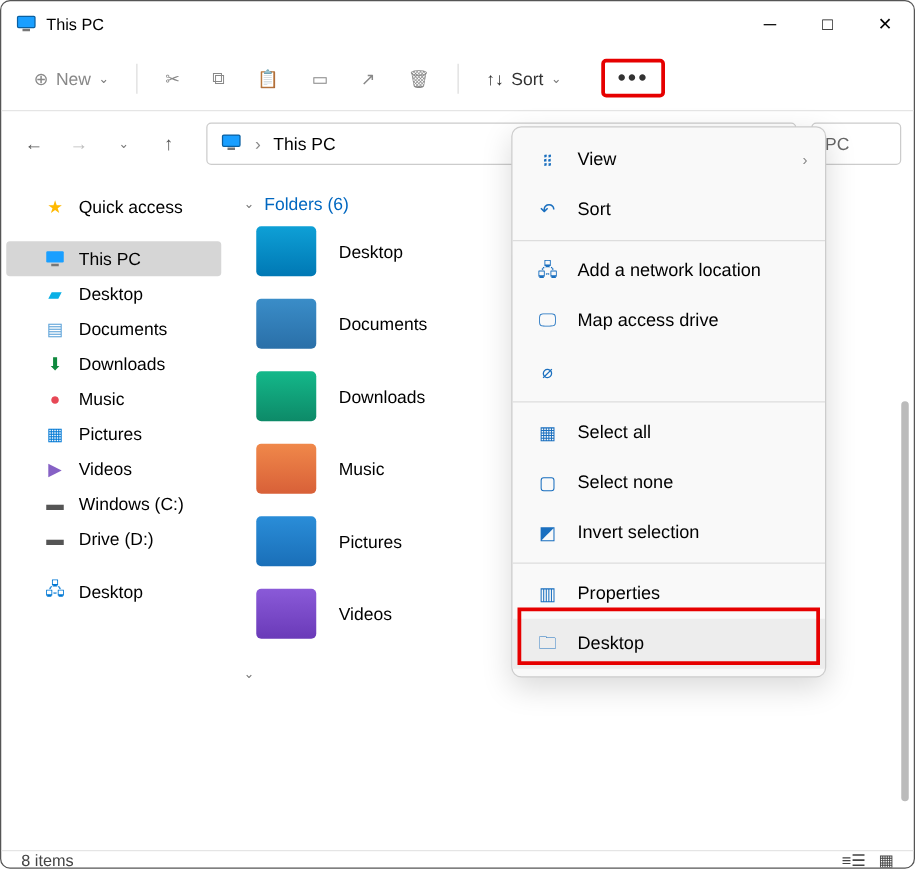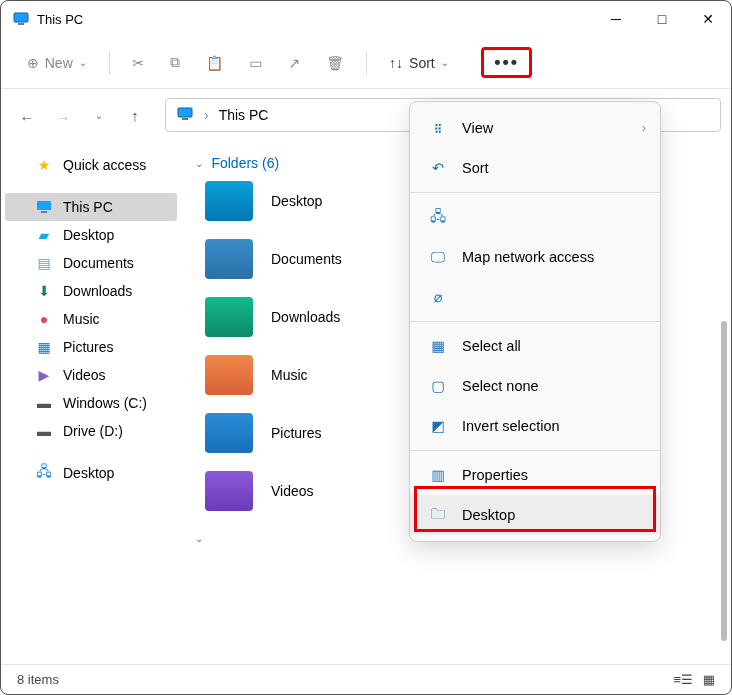--- a/index.html
+++ b/index.html
@@ -37,21 +37,21 @@
 .folder-icon { width: 48px; height: 40px; border-radius: 4px; position: relative; }
 
 .context-menu { position: absolute; top: 100px; left: 408px; width: 252px; background: #f9f9f9; border: 1px solid #ccc; border-radius: 8px; box-shadow: 0 8px 24px rgba(0,0,0,0.15); padding: 6px 0; z-index: 100; }
 .menu-item { display: flex; align-items: center; gap: 14px; padding: 10px 18px; font-size: 14.5px; position: relative; }
 .menu-item.hover { background: #ededed; }
 .menu-sep { height: 1px; background: #ddd; margin: 4px 0; }
 .menu-icon { width: 20px; height: 20px; display: flex; align-items: center; justify-content: center; color: #1a6fbf; }
 .menu-sub { position: absolute; right: 14px; color: #888; font-size: 12px; }
 .options-highlight { position: absolute; border: 3px solid #e60000; top: 384px; left: 4px; right: 4px; height: 46px; pointer-events: none; }
 
-.statusbar { position: absolute; bottom: 0; left: 0; right: 0; height: 30px; border-top: 1px solid #e5e5e5; display: flex; align-items: center; padding: 0 16px; font-size: 13px; color: #444; justify-content: space-between; }
+.statusbar { position: absolute; bottom: 0; left: 0; right: 0; height: 14px; border-top: 1px solid #e5e5e5; display: flex; align-items: flex-start; padding: 0 16px; font-size: 13px; color: #444; justify-content: space-between; }
 .view-toggles { display: flex; gap: 10px; color: #444; }
 
 .scroll-thumb { position: absolute; right: 4px; top: 180px; width: 6px; height: 320px; background: #bbb; border-radius: 3px; }
 
 .caret { font-size: 10px; color: #777; }
 </style>
 </head>
 <body>
 
 <div class="titlebar">
@@ -116,20 +116,23 @@
   <div class="addressbar">
     <span>
       <svg width="18" height="14" viewBox="0 0 16 14">
           <rect x="1" y="1" width="14" height="9" rx="1" fill="#1a9fff" stroke="#0a5fa0"></rect>
           <rect x="5" y="11" width="6" height="2" fill="#777"></rect>
         </svg>
     </span>
     <span style="color:#888">›</span>
     <span>This PC</span>
   </div>
+  <div class="searchbox">
+    <span>PC</span>
+  </div>
 </div>
 
 <div class="body-area">
   <div class="sidebar">
     <div class="side-group">
       <div class="side-item">
         <span class="side-icon" style="color:#ffb900">★</span>
         <span>Quick access</span>
       </div>
     </div>
@@ -229,24 +232,25 @@
     <span>View</span>
     <span class="menu-sub">›</span>
   </div>
   <div class="menu-item">
     <span class="menu-icon">↶</span>
     <span>Sort</span>
   </div>
   <div class="menu-sep"></div>
   <div class="menu-item">
     <span class="menu-icon">🖧</span>
+    <span>Add a network location</span>
   </div>
   <div class="menu-item">
     <span class="menu-icon">🖵</span>
-    <span>Map network access</span>
+    <span>Map access drive</span>
   </div>
   <div class="menu-item">
     <span class="menu-icon">⌀</span>
   </div>
   <div class="menu-sep"></div>
   <div class="menu-item">
     <span class="menu-icon">▦</span>
     <span>Select all</span>
   </div>
   <div class="menu-item">

